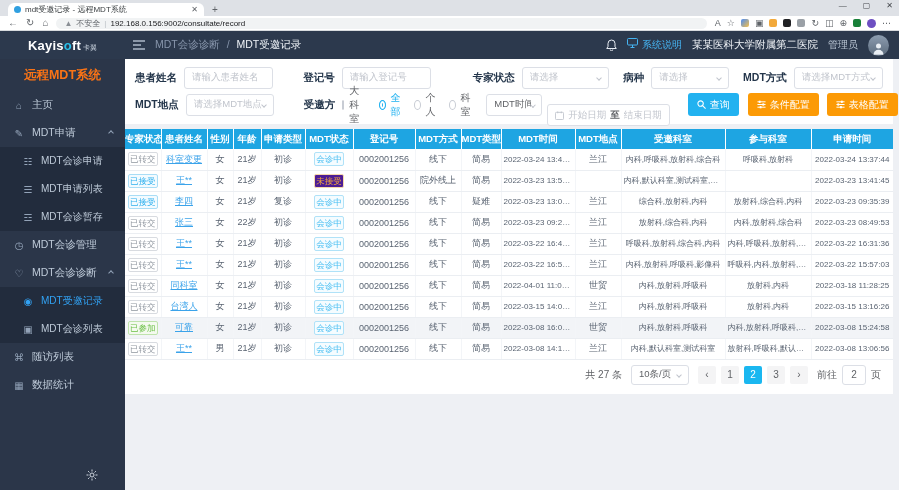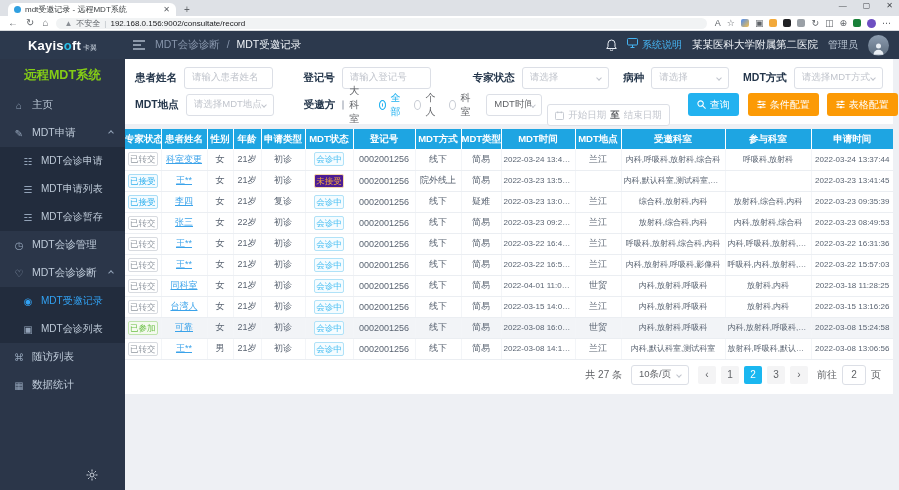--- a/index.html
+++ b/index.html
@@ -1,21 +1,21 @@
 <!DOCTYPE html>
 <html><head>
 <meta charset="utf-8">
 <style>
   * { margin:0; padding:0; box-sizing:border-box; }
   html,body { width:899px; height:490px; overflow:hidden;
     font-family:"Liberation Sans","DejaVu Sans",sans-serif; background:#eef0f4; }
 
   
   .tabstrip { height:16px; background:#dee1e6; position:relative; display:flex; align-items:flex-end; }
-  .tab { width:168px; height:13px; background:#fff; border-radius:6px 6px 0 0; margin-left:8px;
+  .tab { width:196px; height:13px; background:#fff; border-radius:6px 6px 0 0; margin-left:8px;
     display:flex; align-items:center; padding:0 6px; gap:4px; }
   .tab-favicon { width:7px; height:7px; border-radius:50%; background:#2f9fe0; flex:none; }
   .tab-title { font-size:8px; color:#3c4043; white-space:nowrap; overflow:hidden; flex:1; }
   .tab-close { font-size:8px; color:#5f6368; }
   .newtab { font-size:10px; color:#5f6368; margin-left:8px; line-height:13px; }
   .win-controls { position:absolute; right:6px; top:1px; display:flex; gap:16px; font-size:8px; color:#44474c; }
   .toolbar { height:15px; background:#fff; border-bottom:1px solid #d7dade;
     display:flex; align-items:center; padding:0 8px; gap:8px; font-size:10px; color:#5f6368; }
   .nav-ic { font-size:10px; line-height:1; }
   .urlbar { flex:1; height:11px; background:#f1f3f4; border-radius:6px; display:flex; align-items:center;
@@ -40,21 +40,21 @@
   .crumb-current { color:#eef2f7; }
   .header-right { margin-left:auto; display:flex; align-items:center; gap:10px; padding-right:10px; }
   .sys-help { display:flex; gap:4px; color:#45b4f2; font-size:10px; }
   .hospital { color:#f2f5f9; font-size:10.5px; }
   .role { color:#b9c5d3; font-size:10px; }
   .avatar { width:21px; height:21px; border-radius:50%; background:linear-gradient(#8d9db0,#5b6a7c);
     display:flex; align-items:flex-end; justify-content:center; overflow:hidden; }
 
   
   .sidebar { position:absolute; left:0; top:59px; bottom:0; width:125px; background:#2b3649; }
-  .sidebar-title { height:32px; line-height:32px; text-align:center; color:#84cc16; font-size:12.5px; font-weight:bold; }
+  .sidebar-title { height:32px; line-height:32px; text-align:center; color:#f97316; font-size:12.5px; font-weight:bold; }
   .menu-item { height:28px; display:flex; align-items:center; gap:7px; padding-left:13px;
     color:#bfcbd9; font-size:10.5px; cursor:pointer; }
   .mi-icon { width:12px; text-align:center; font-size:10px; color:#93a3b8; flex:none; }
   .submenu { background:#222c3d; }
   .submenu .menu-item { padding-left:22px; font-size:10px; }
   .menu-item.active { color:#32a3f5; }
   .menu-item.active .mi-icon { color:#32a3f5; }
   .chev-up { width:4px; height:4px; border-right:1px solid #93a3b8; border-bottom:1px solid #93a3b8;
     transform:rotate(-135deg); margin-left:auto; margin-right:12px; }
   .sidebar-gear { position:absolute; right:27px; bottom:9px; }

